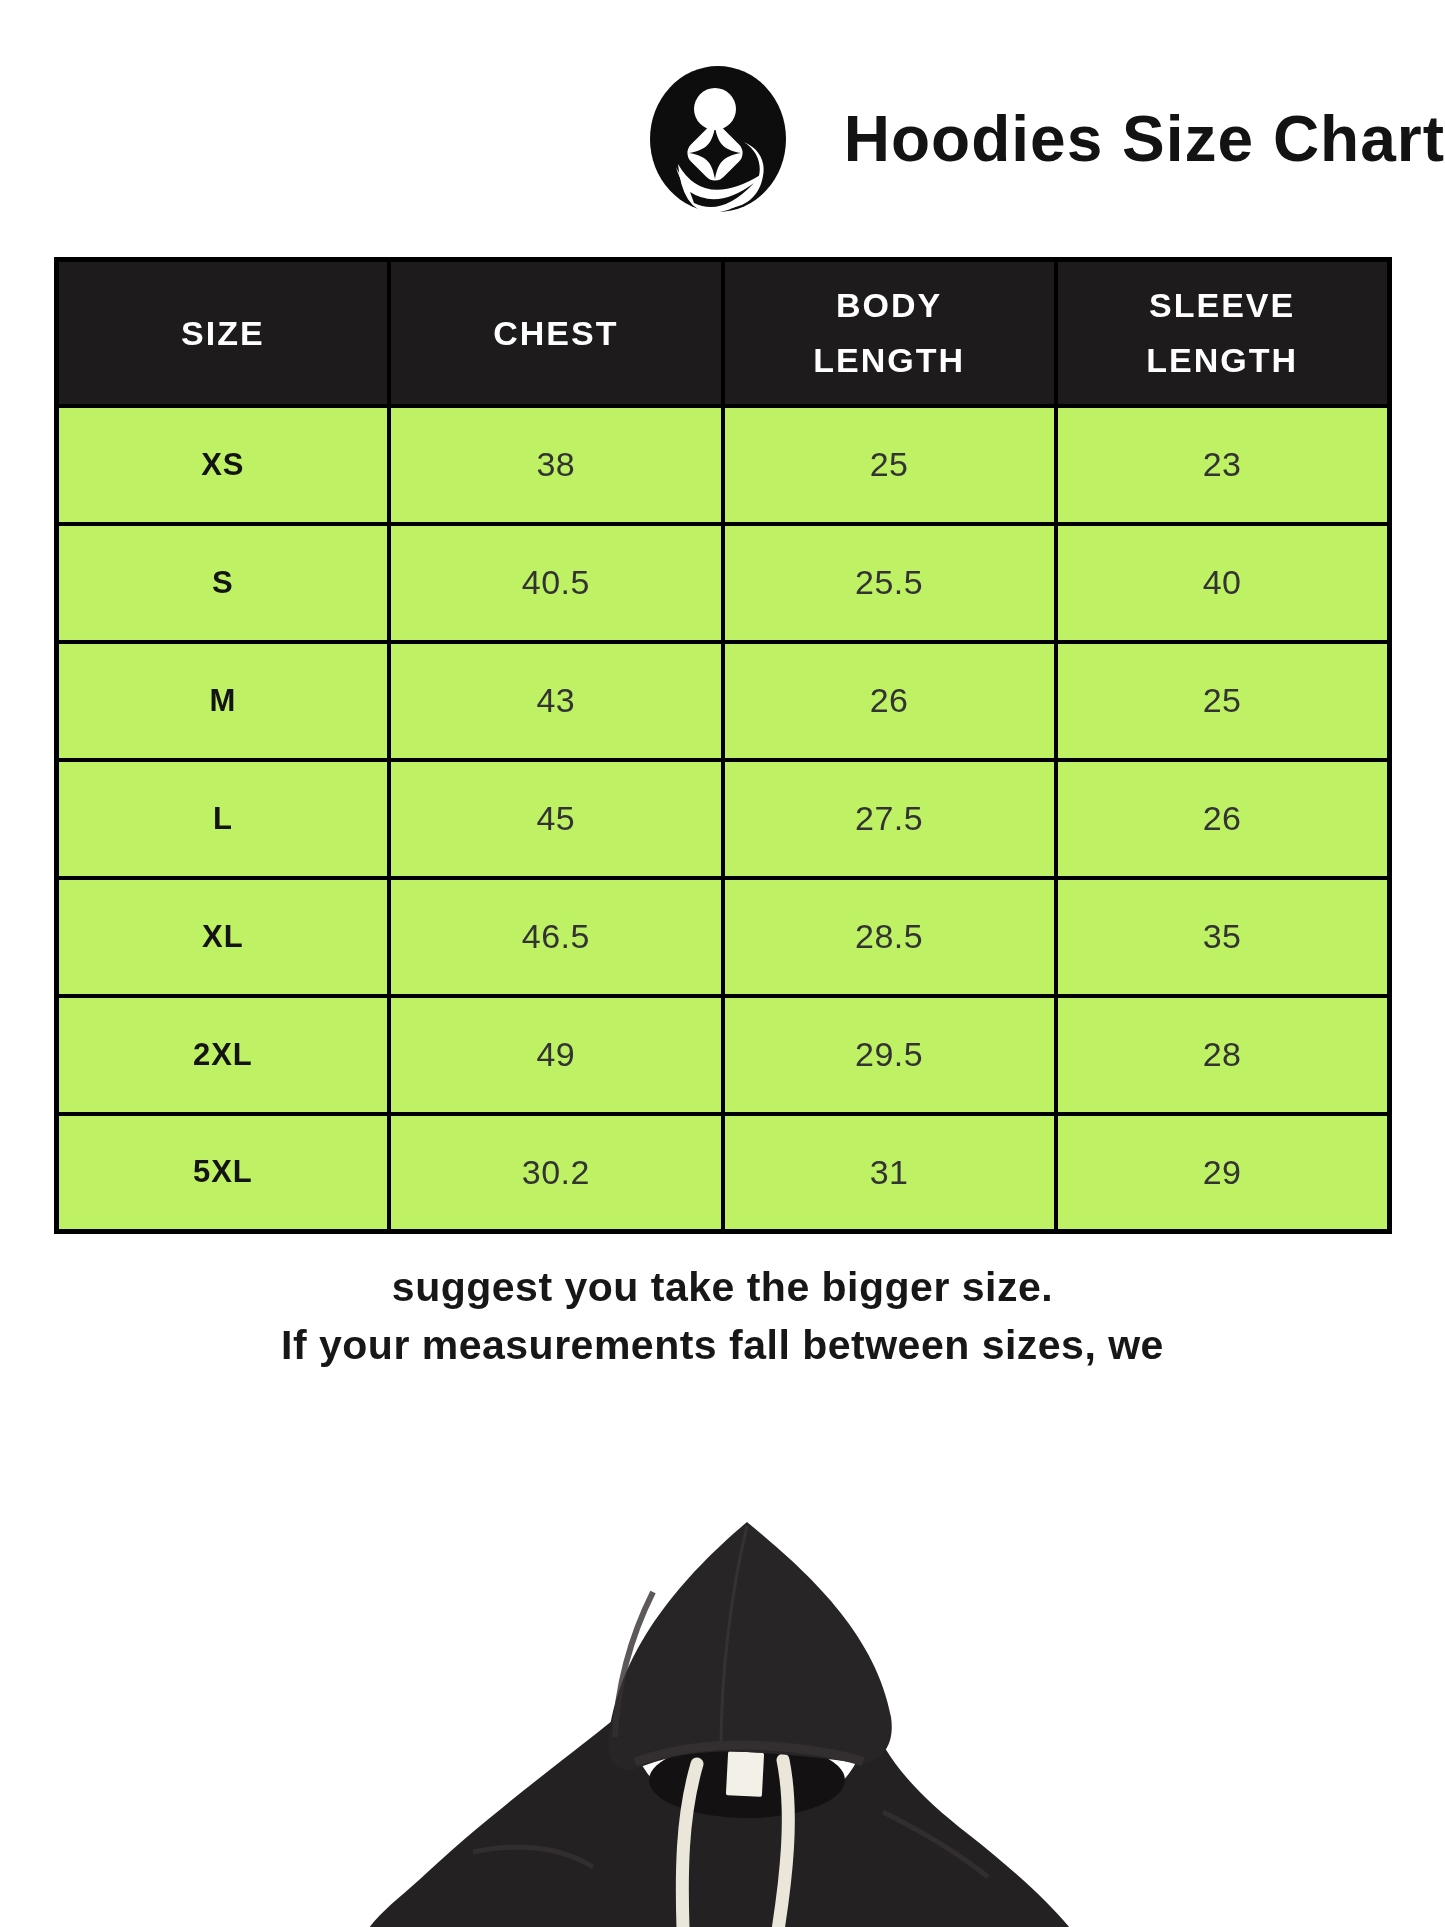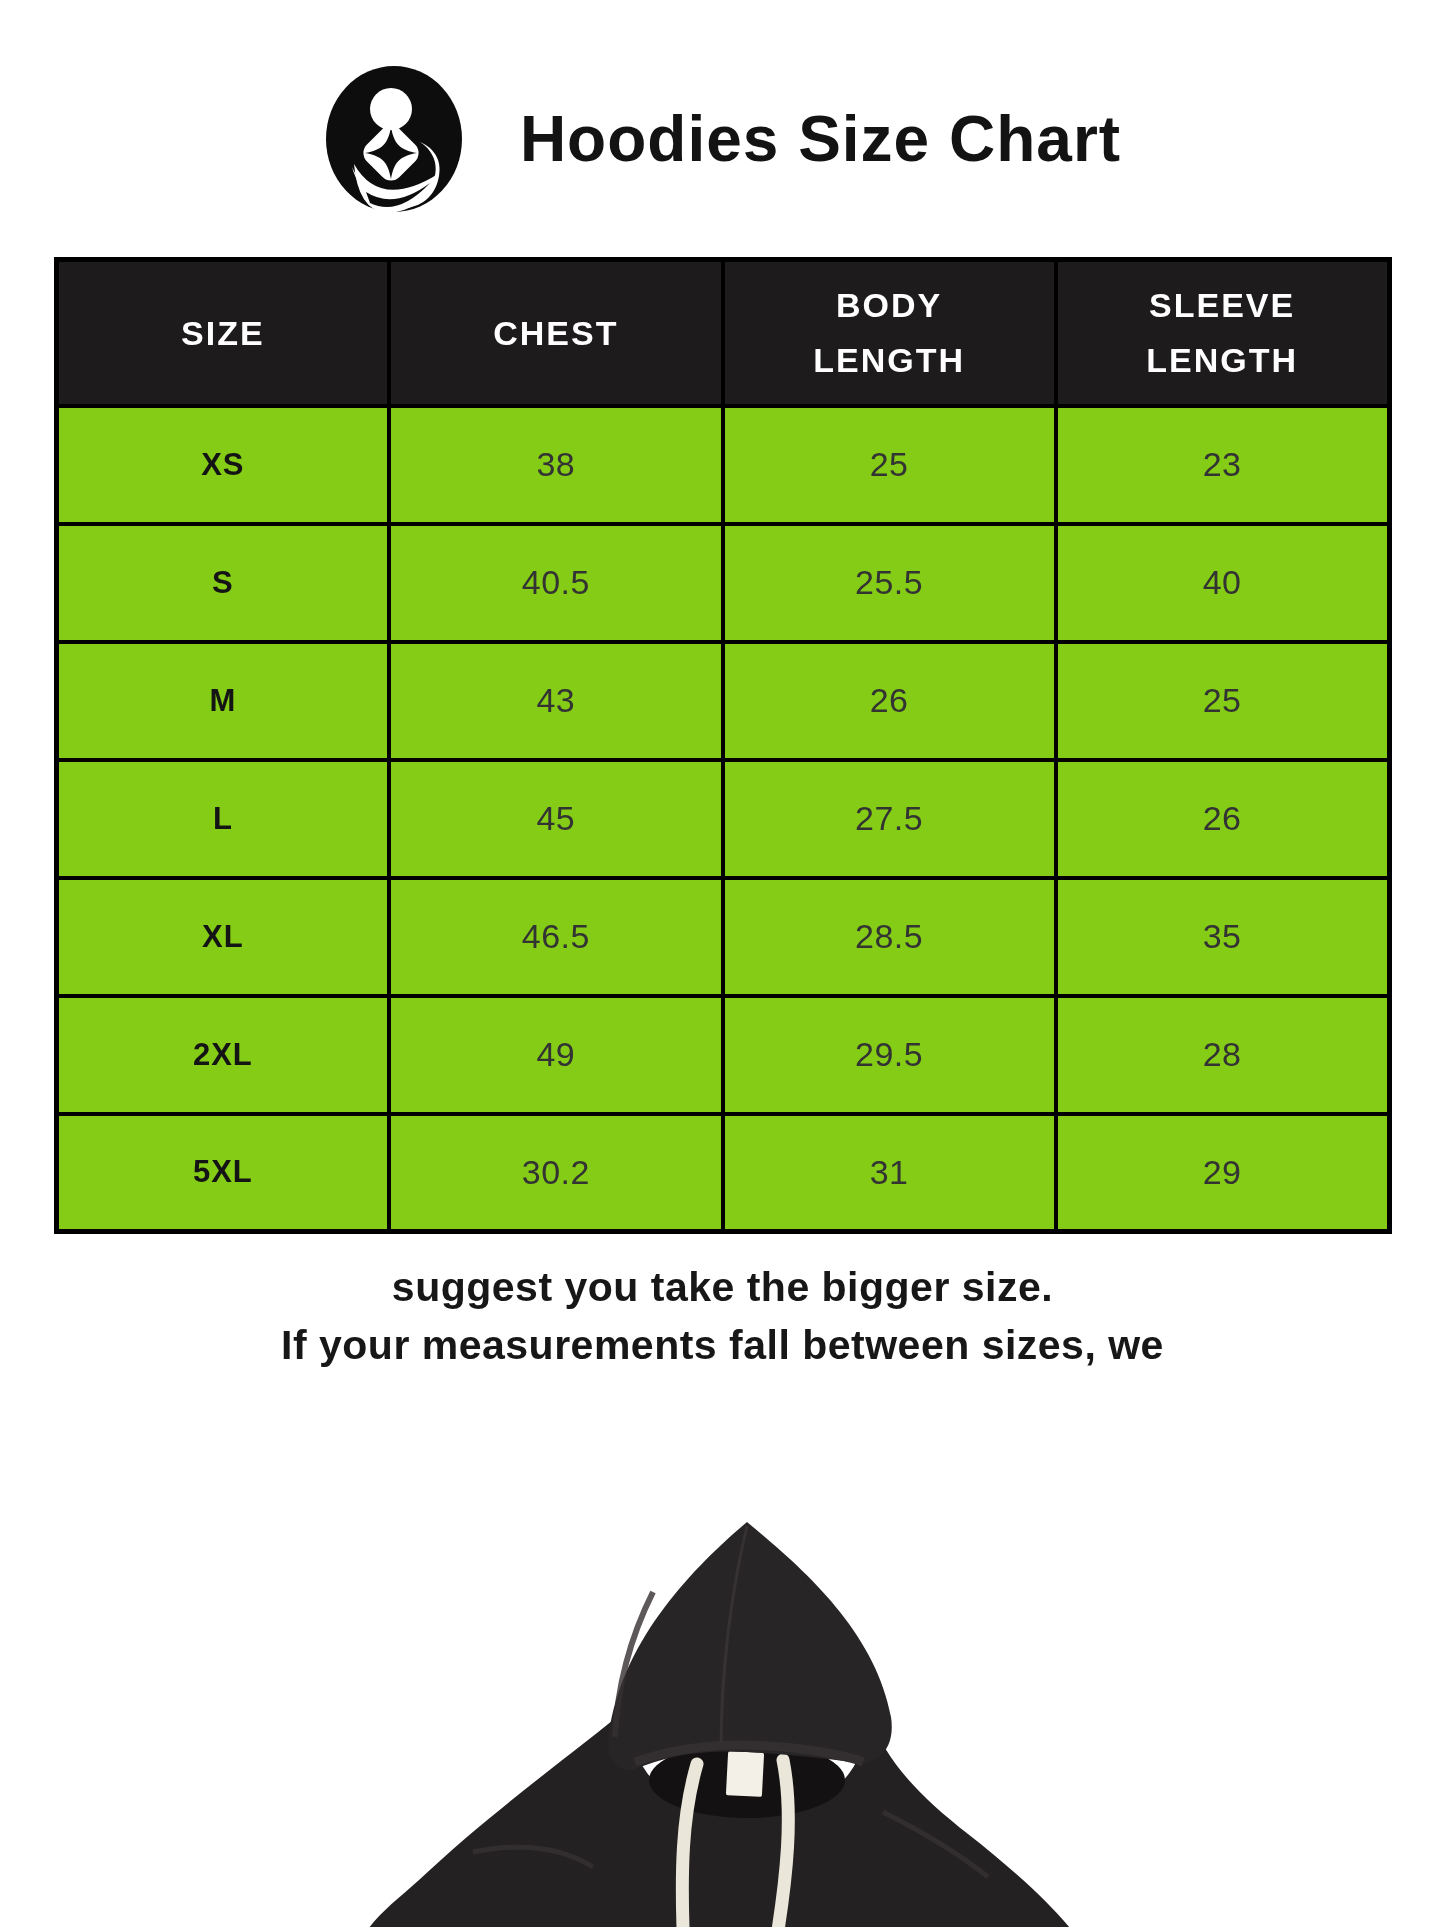--- a/index.html
+++ b/index.html
@@ -9,21 +9,21 @@
     background:#ffffff;
     overflow:hidden;
     font-family:"Liberation Sans", sans-serif;
     color:#161616;
   }
   
   .brand-row {
     padding-top:64px;
     display:flex;
     align-items:center;
-    justify-content:center;
+    justify-content:flex-end;
     gap:56px;
   }
   .logo { width:140px; height:150px; flex:0 0 auto; }
   .page-title {
     font-size:64px;
     font-weight:700;
     letter-spacing:1px;
     color:#131313;
     white-space:nowrap;
   }
@@ -48,21 +48,21 @@
     font-weight:700;
     letter-spacing:2px;
   }
   table.size-table thead th .th-label {
     display:inline-block;
     max-width:252px;
     line-height:1.6;
   }
   table.size-table tbody td {
     height:118px;
-    background:#84cc16;
+    background:#bef264;
     font-size:34px;
     font-weight:400;
     color:#333333;
     letter-spacing:0.5px;
   }
   table.size-table tbody td.size-cell {
     font-size:31px;
     font-weight:700;
     color:#141414;
     letter-spacing:1px;

